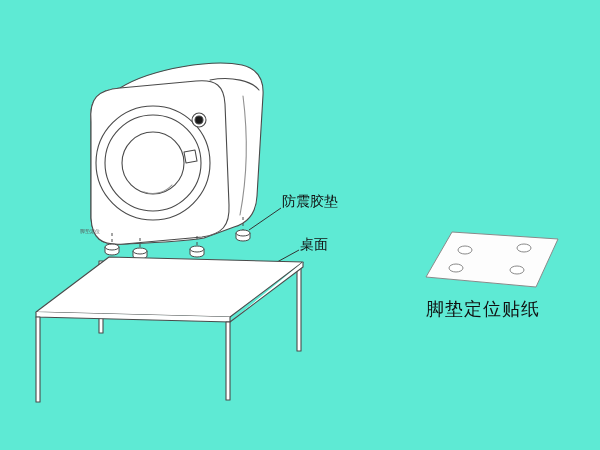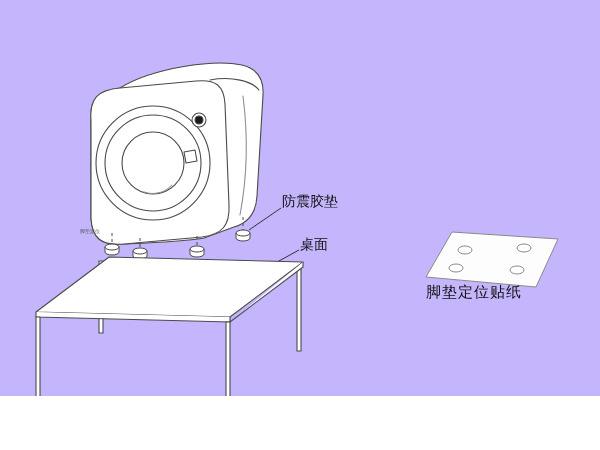--- a/index.html
+++ b/index.html
@@ -1,31 +1,31 @@
 <!DOCTYPE html>
 <html><head>
 <meta charset="utf-8">
 <style>
   html,body{margin:0;padding:0;background:#fff;}
   #canvas{
     position:relative;
-    width:600px;height:396px;
-    background:#c4b5fd;
+    width:600px;height:450px;
+    background:#5eead4;
     font-family:Liberation Serif, serif;
     overflow:hidden;
   }
   #diagram-svg{position:absolute;left:0;top:0;}
   .label{
     position:absolute;
     color:#111;
     white-space:nowrap;
   }
   .label-pad{left:282px;top:193px;font-size:14px;}
   .label-table{left:300px;top:236px;font-size:14px;text-align:right;}
-  .label-sticker{left:426px;top:283px;font-size:15px;letter-spacing:1px;}
+  .label-sticker{left:426px;top:297px;font-size:18px;letter-spacing:1px;}
   .label-tiny{left:80px;top:228px;font-size:5px;color:#555;letter-spacing:0;}
   svg path, svg circle, svg ellipse, svg rect, svg line, svg polygon{vector-effect:non-scaling-stroke;}
 </style>
 </head>
 <body>
 
 <div id="canvas">
 
   <svg id="diagram-svg" width="600" height="450" viewBox="0 0 600 450">
 

